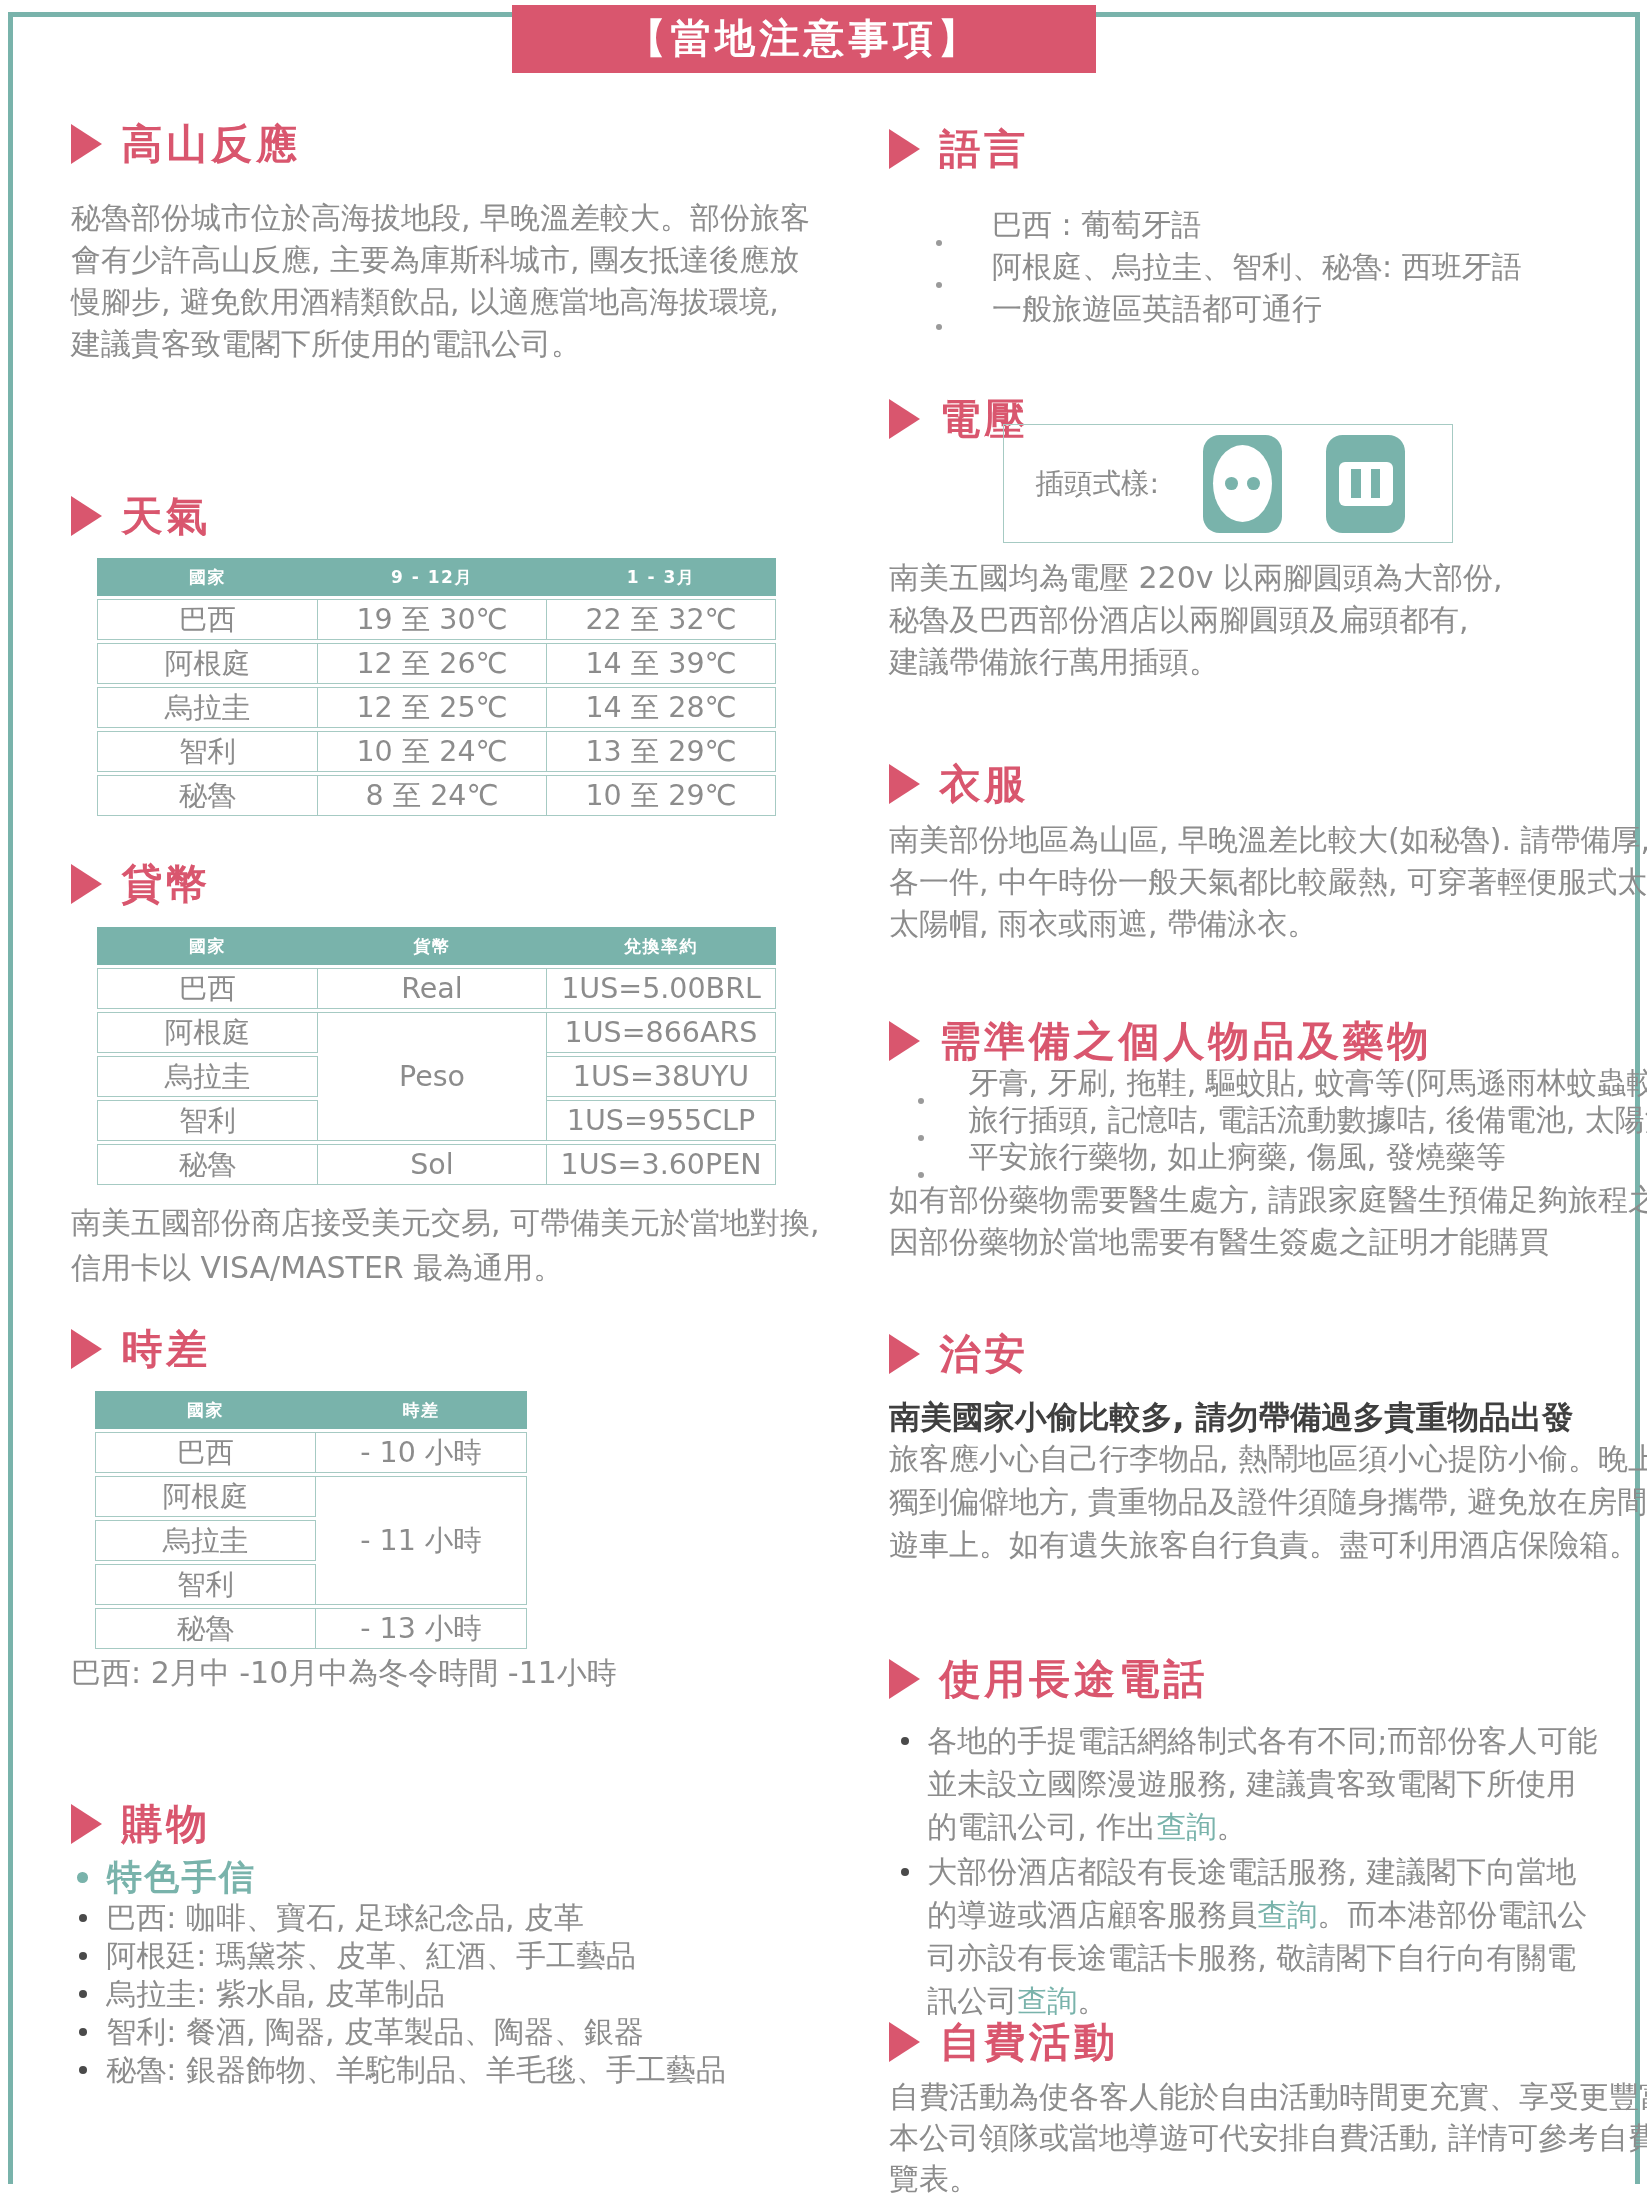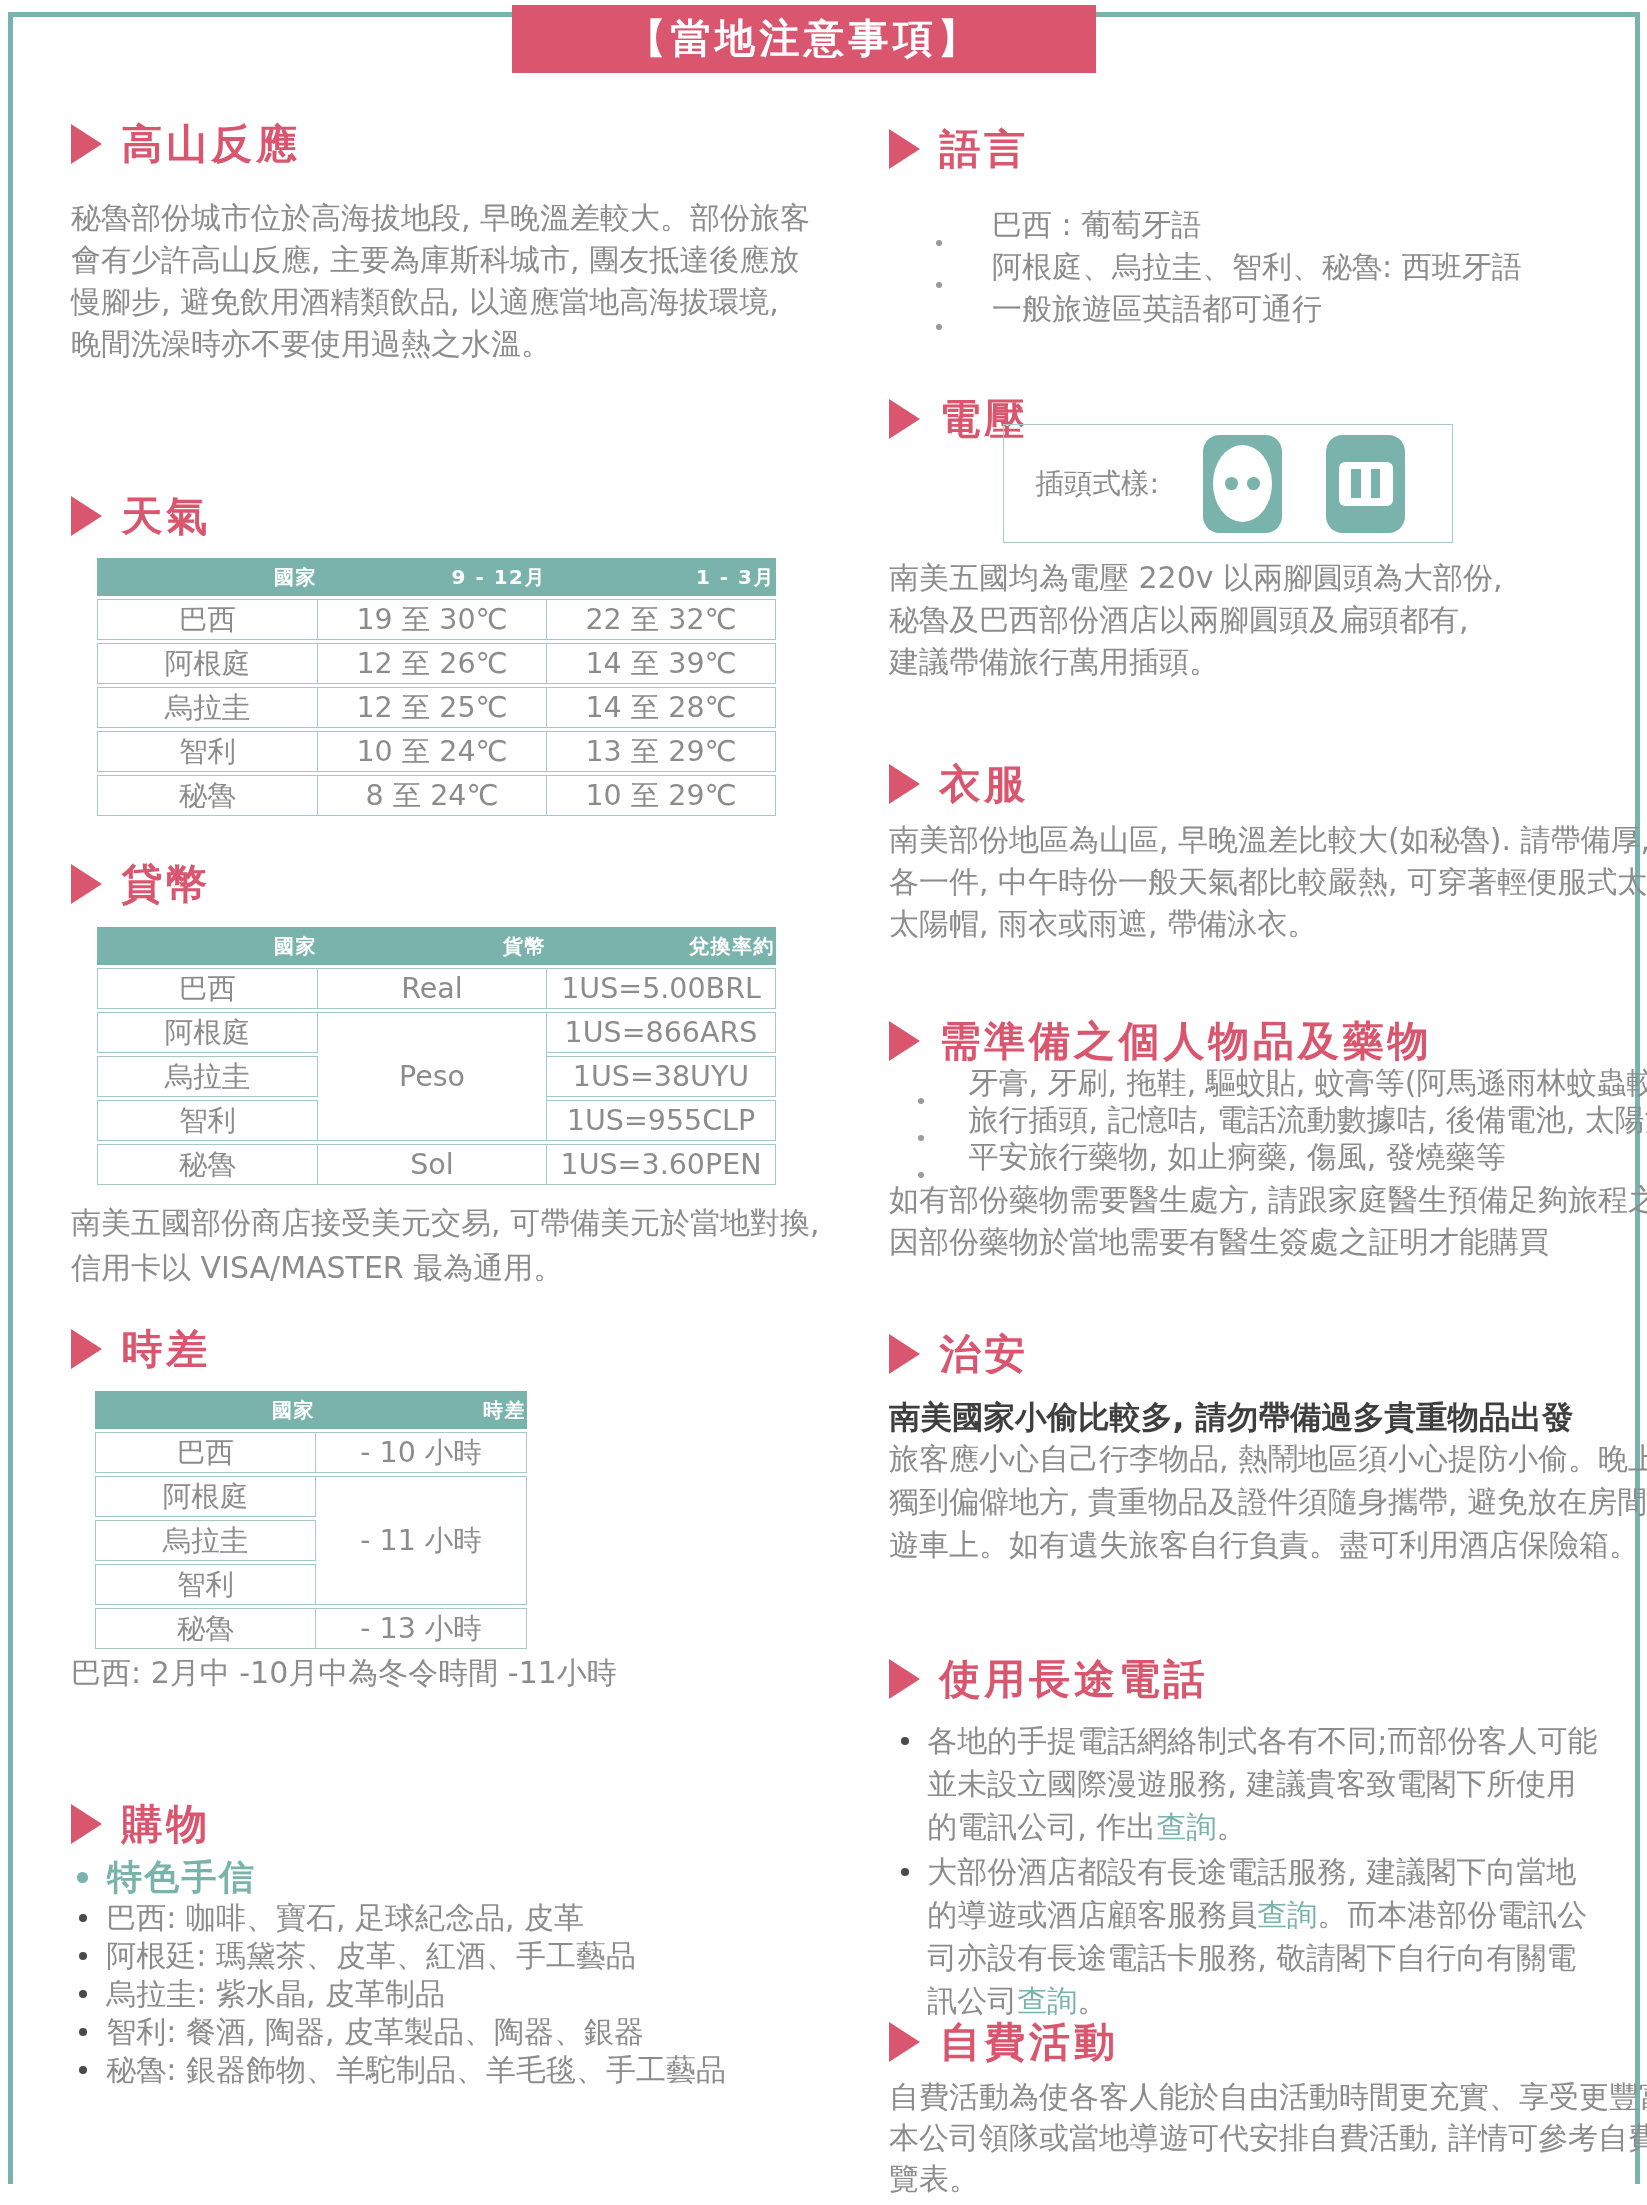--- a/index.html
+++ b/index.html
@@ -44,21 +44,21 @@
   .para .line{height:42px;line-height:42px;white-space:nowrap;}
   .brow{display:flex;align-items:flex-end;}
   .dot{border-radius:50%;flex:none;background:#9a9a9a;}
   .dot-sm{width:6px;height:6px;margin-left:24px;margin-right:50px;}
   .dot-md{width:8.3px;height:8.3px;background:#4a4a4a;}
   .btxt{font-size:30px;color:var(--gray);white-space:nowrap;}
   
   table{border-collapse:separate;border-spacing:0 3.8px;table-layout:fixed;}
   th{
     background:var(--teal);border:1.5px solid var(--teal);color:#ffffff;
-    font-size:20px;font-weight:600;height:38px;text-align:right;letter-spacing:1.5px;
+    font-size:17px;font-weight:600;height:38px;text-align:center;letter-spacing:1.5px;
   }
   td{
     border:1.5px solid var(--teal-border);color:var(--gray);
     font-size:28.5px;text-align:center;height:41px;vertical-align:middle;
   }
   th + th, td + td{border-left:0;}
   
   .plug-box{
     position:absolute;border:1.5px solid var(--teal-border);
     display:flex;align-items:center;padding-left:31.5px;gap:44px;
@@ -106,21 +106,21 @@
   <div class="sec" style="top:114px;">
     <div class="sec-head">
       <span class="tri"></span>
       <h2>高山反應</h2>
     </div>
   </div>
   <div class="sec para" style="top:197px;">
     <div class="line">秘魯部份城市位於高海拔地段, 早晚溫差較大。部份旅客</div>
     <div class="line">會有少許高山反應, 主要為庫斯科城市, 團友抵達後應放</div>
     <div class="line">慢腳步, 避免飲用酒精類飲品, 以適應當地高海拔環境,</div>
-    <div class="line">晚間洗澡時亦不要使用過熱之水溫。</div>
+    <div class="line">建議貴客致電閣下所使用的電訊公司。</div>
   </div>
 
   <div class="sec" style="top:486px;">
     <div class="sec-head">
       <span class="tri"></span>
       <h2>天氣</h2>
     </div>
   </div>
   <table class="sec" style="top:555px;left:26px;width:679px;">
     <colgroup>

